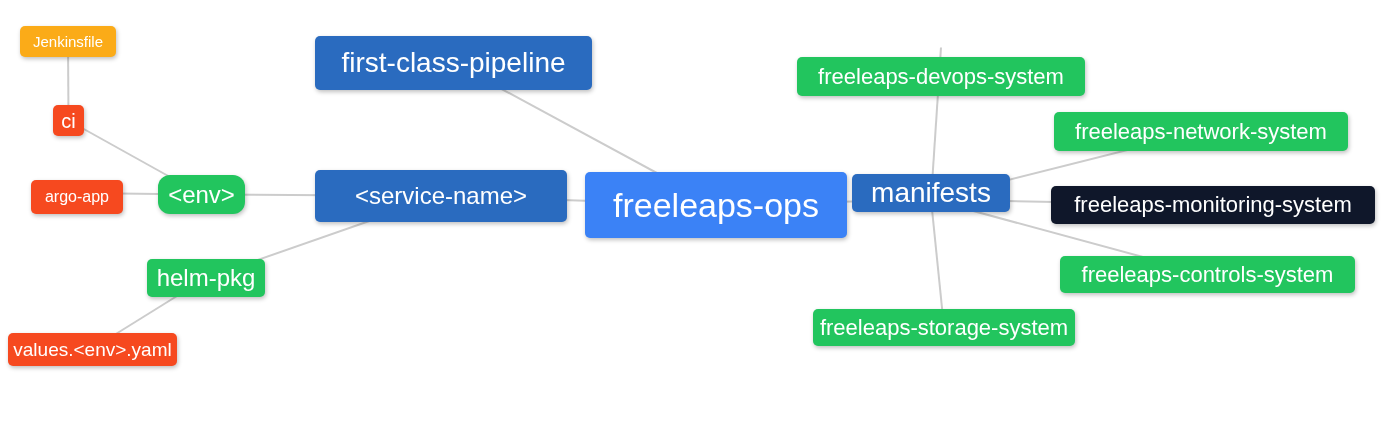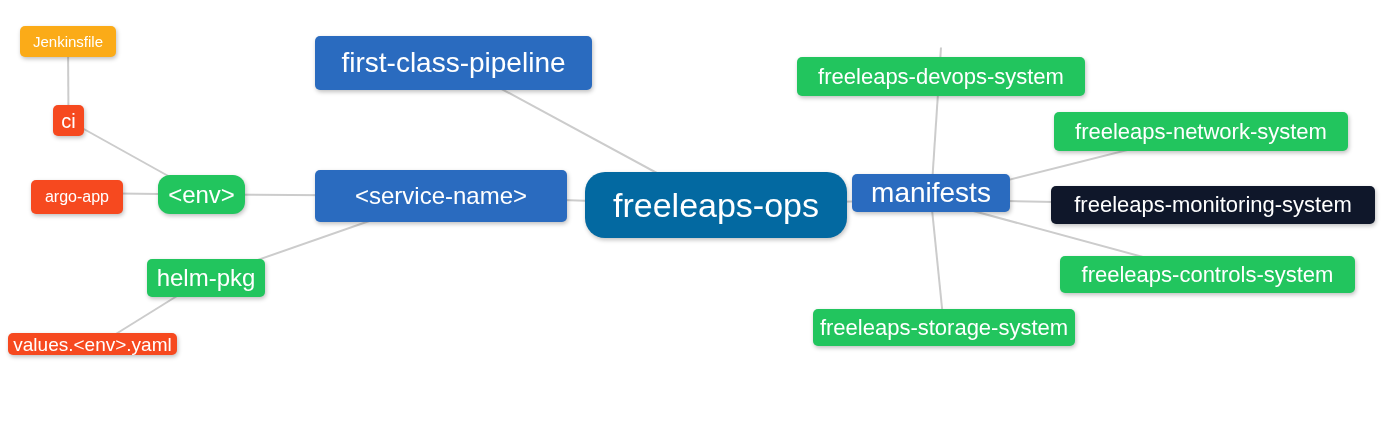--- a/index.html
+++ b/index.html
@@ -71,30 +71,30 @@
       </div>
       <div class="node" style="left: 31px; top: 180px; width: 92px; height: 34px; background: rgb(246, 73, 31); font-size: 16px;">
         <span>argo-app</span>
       </div>
       <div class="node" style="left: 158px; top: 175px; width: 87px; height: 39px; background: rgb(34, 197, 94); font-size: 24px; border-radius: 12px;">
         <span>&lt;env&gt;</span>
       </div>
       <div class="node" style="left: 147px; top: 259px; width: 118px; height: 38px; background: rgb(34, 197, 94); font-size: 24px;">
         <span>helm-pkg</span>
       </div>
-      <div class="node" style="left: 8px; top: 333px; width: 169px; height: 22px; background: rgb(246, 73, 31); font-size: 19px;">
+      <div class="node" style="left: 8px; top: 333px; width: 169px; height: 33px; background: rgb(246, 73, 31); font-size: 19px;">
         <span>values.&lt;env&gt;.yaml</span>
       </div>
       <div class="node" style="left: 315px; top: 36px; width: 277px; height: 54px; background: rgb(42, 107, 191); font-size: 28px;">
         <span>first-class-pipeline</span>
       </div>
       <div class="node" style="left: 315px; top: 170px; width: 252px; height: 52px; background: rgb(42, 107, 191); font-size: 24px;">
         <span>&lt;service-name&gt;</span>
       </div>
-      <div class="node" style="left: 585px; top: 172px; width: 262px; height: 66px; background: #0369a1; font-size: 34px; border-radius: 20px;">
+      <div class="node" style="left: 585px; top: 172px; width: 262px; height: 66px; background: #3b82f6; font-size: 34px;">
         <span>freeleaps-ops</span>
       </div>
       <div class="node" style="left: 852px; top: 174px; width: 158px; height: 38px; background: rgb(42, 107, 191); font-size: 28px;">
         <span>manifests</span>
       </div>
       <div class="node" style="left: 797px; top: 28px; width: 288px; height: 39px; background: rgb(34, 197, 94); font-size: 22px; margin-top: 29px;">
         <span>freeleaps-devops-system</span>
       </div>
       <div class="node" style="left: 1054px; top: 112px; width: 294px; height: 39px; background: rgb(34, 197, 94); font-size: 22px;">
         <span>freeleaps-network-system</span>

